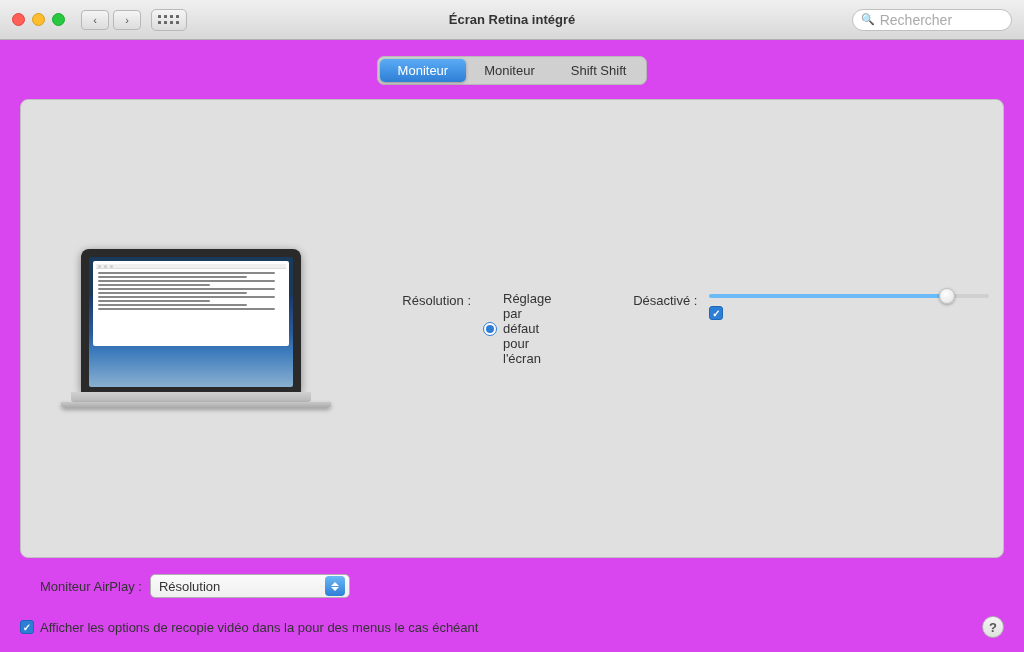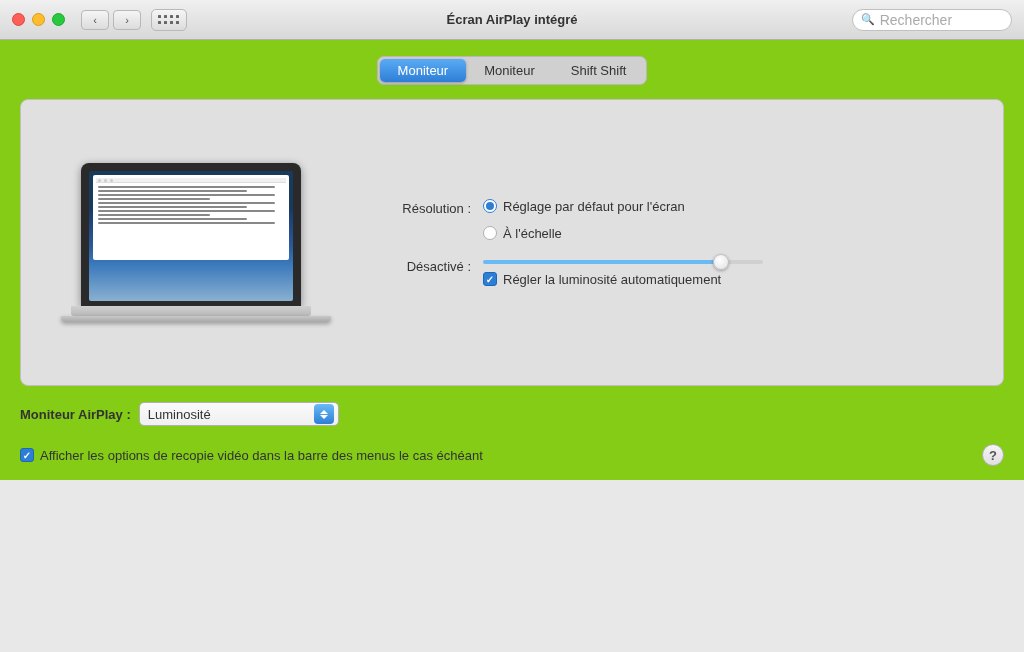--- a/index.html
+++ b/index.html
@@ -103,22 +103,22 @@
       display: flex;
       align-items: center;
       padding: 0 8px;
       gap: 5px;
     }
     .search-icon-char { font-size: 11px; color: #999; }
     .search-placeholder { font-size: 14px; color: #aaa; }
 
     
     .main-content {
-      height: 440px;
-      background: #84cc16;
+      height: 612px;
+      background: #d946ef;
       display: flex;
       flex-direction: column;
       padding: 16px 20px 14px;
     }
 
     
     .tabs-container {
       display: flex;
       justify-content: center;
       margin-bottom: 14px;
@@ -236,21 +236,20 @@
       width: 270px;
       margin: 0 auto;
       border-radius: 0 0 4px 4px;
       box-shadow: 0 2px 4px rgba(0,0,0,0.3);
     }
 
     
     .settings-panel {
       flex: 1;
       display: flex;
-      flex-direction: column;
       justify-content: flex-end;
       gap: 16px;
     }
 
     .setting-row {
       display: flex;
       align-items: flex-start;
       gap: 12px;
     }
     .setting-label {
@@ -344,22 +343,23 @@
     .checkbox-check { color: white; font-size: 10px; font-weight: bold; }
     .checkbox-label { font-size: 13px; color: #333; }
 
     .airplay-row {
       display: flex;
       align-items: center;
       gap: 8px;
     }
     .airplay-label {
       font-size: 13px;
-      font-weight: 700;
+      font-weight: 400;
       color: #333;
+      margin-left: 20px;
     }
     .select-box {
       width: 200px;
       height: 24px;
       background: linear-gradient(to bottom, #fafafa, #f0f0f0);
       border: 1px solid #b0b0b0;
       border-radius: 5px;
       display: flex;
       align-items: center;
       justify-content: space-between;
@@ -433,21 +433,21 @@
       <div class="grid-dot"></div>
         <div class="grid-dot"></div>
         <div class="grid-dot"></div>
         <div class="grid-dot"></div>
       <div class="grid-dot"></div>
         <div class="grid-dot"></div>
         <div class="grid-dot"></div>
         <div class="grid-dot"></div>
     </div>
   </div>
-  <div class="window-title">Écran AirPlay intégré</div>
+  <div class="window-title">Écran Retina intégré</div>
   <div class="search-box">
     <span class="search-icon-char">🔍</span>
     <span class="search-placeholder">Rechercher</span>
   </div>
 </div>
 
 <div class="main-content">
 
   <div class="tabs-container">
     <div class="tabs">
@@ -493,63 +493,58 @@
     <div class="settings-panel">
 
       <div class="setting-row">
         <div class="setting-label">Résolution :</div>
         <div class="radio-options">
           <div class="radio-option">
             <div class="radio-btn selected">
             </div>
             <span class="radio-label">Réglage par défaut pour l'écran</span>
           </div>
-          <div class="radio-option">
-            <div class="radio-btn"></div>
-            <span class="radio-label">À l'échelle</span>
-          </div>
         </div>
       </div>
 
       <div class="setting-row">
         <div class="setting-label">Désactivé :</div>
         <div style="display: flex; flex-direction: column; gap: 8px;">
           <div class="slider-container">
             <div class="slider-track">
               <div class="slider-thumb"></div>
             </div>
           </div>
           <div class="checkbox-row">
             <div class="checkbox-box">
               <span class="checkbox-check">✓</span>
             </div>
-            <span class="checkbox-label">Régler la luminosité automatiquement</span>
           </div>
         </div>
       </div>
 
     </div>
   </div>
 
   <div style="display: flex; flex-direction: column; gap: 8px;">
     <div class="airplay-row">
       <span class="airplay-label">Moniteur AirPlay :</span>
       <div class="select-box">
-        <span>Luminosité</span>
+        <span>Résolution</span>
         <div class="select-arrows">
           <div class="select-arrow-up"></div>
           <div class="select-arrow-down"></div>
         </div>
       </div>
     </div>
 
     <div class="bottom-options">
       <div class="checkbox-bottom-row">
         <div class="checkbox-box">
           <span class="checkbox-check">✓</span>
         </div>
-        <span class="checkbox-label">Afficher les options de recopie vidéo dans la barre des menus le cas échéant</span>
+        <span class="checkbox-label">Afficher les options de recopie vidéo dans la pour des menus le cas échéant</span>
       </div>
       <div class="help-btn">?</div>
     </div>
   </div>
 
 </div>
 
 </body></html>

